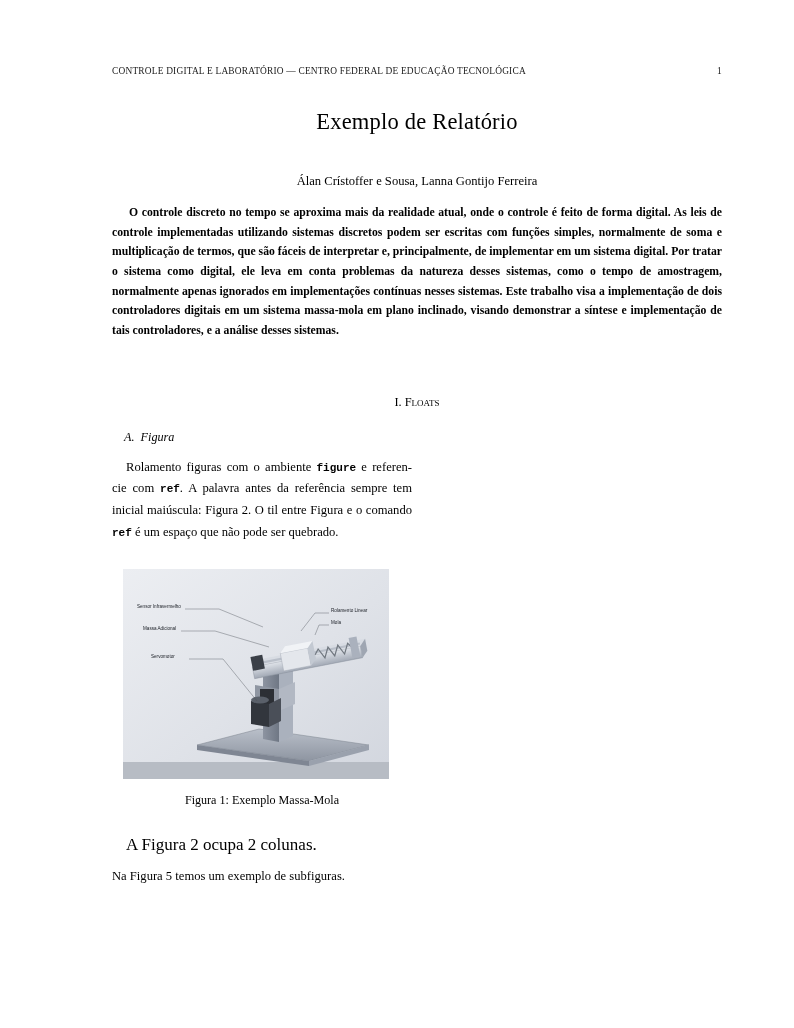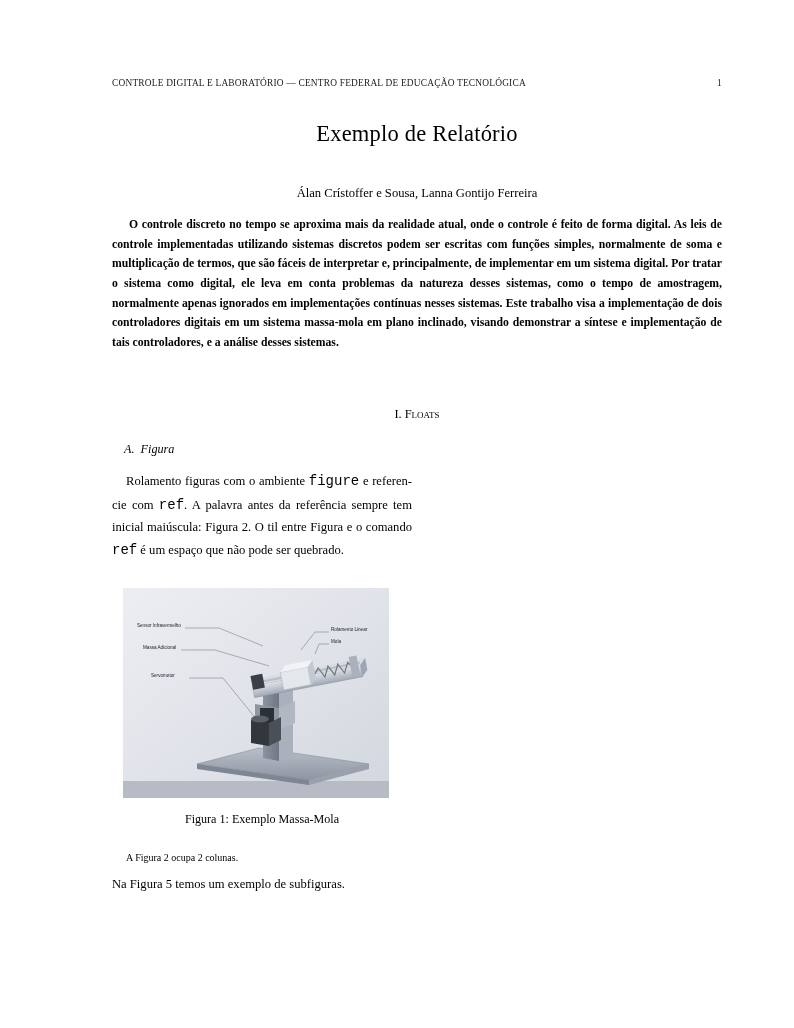--- a/index.html
+++ b/index.html
@@ -18,21 +18,21 @@
   .page {
     position: absolute;
     left: 0; top: 0;
     width: 794px;
     height: 1028px;
     background: #fff;
   }
   .content {
     position: absolute;
     left: 112px;
-    top: 78px;
+    top: 66px;
     width: 610px;
   }
   
   .runhead {
     display: flex;
     justify-content: space-between;
     align-items: baseline;
     font-variant: small-caps;
     font-size: 9.2px;
     letter-spacing: 0.2px;
@@ -90,42 +90,43 @@
   .para {
     font-size: 12.6px;
     margin-top: 12px;
     line-height: 1.72;
     text-align: justify;
     width: 300px;
   }
   .para .indent { display: inline-block; width: 14px; }
   code, .mono {
     font-family: "Liberation Mono", monospace;
-    font-size: 14px;
+    font-size: 11px;
+    font-weight: bold;
   }
   .figure-block {
     margin-top: 26px;
     width: 300px;
   }
   .figure-img {
     width: 266px;
     height: 210px;
     margin-left: 11px;
     background: linear-gradient(160deg, #e8eaee 0%, #dfe2e8 40%, #d7dbe3 100%);
     position: relative;
     overflow: hidden;
     border: 0;
   }
   .figure-caption {
     text-align: center;
     font-size: 12.1px;
     margin-top: 14px;
   }
   .after-fig {
-    font-size: 10px;
+    font-size: 17px;
     margin-top: 22px;
     line-height: 1.72;
     width: 300px;
   }
   .after-fig .indent { display: inline-block; width: 14px; }
   .after-fig2 {
     font-size: 12.6px;
     margin-top: 7px;
     line-height: 1.72;
     width: 300px;

